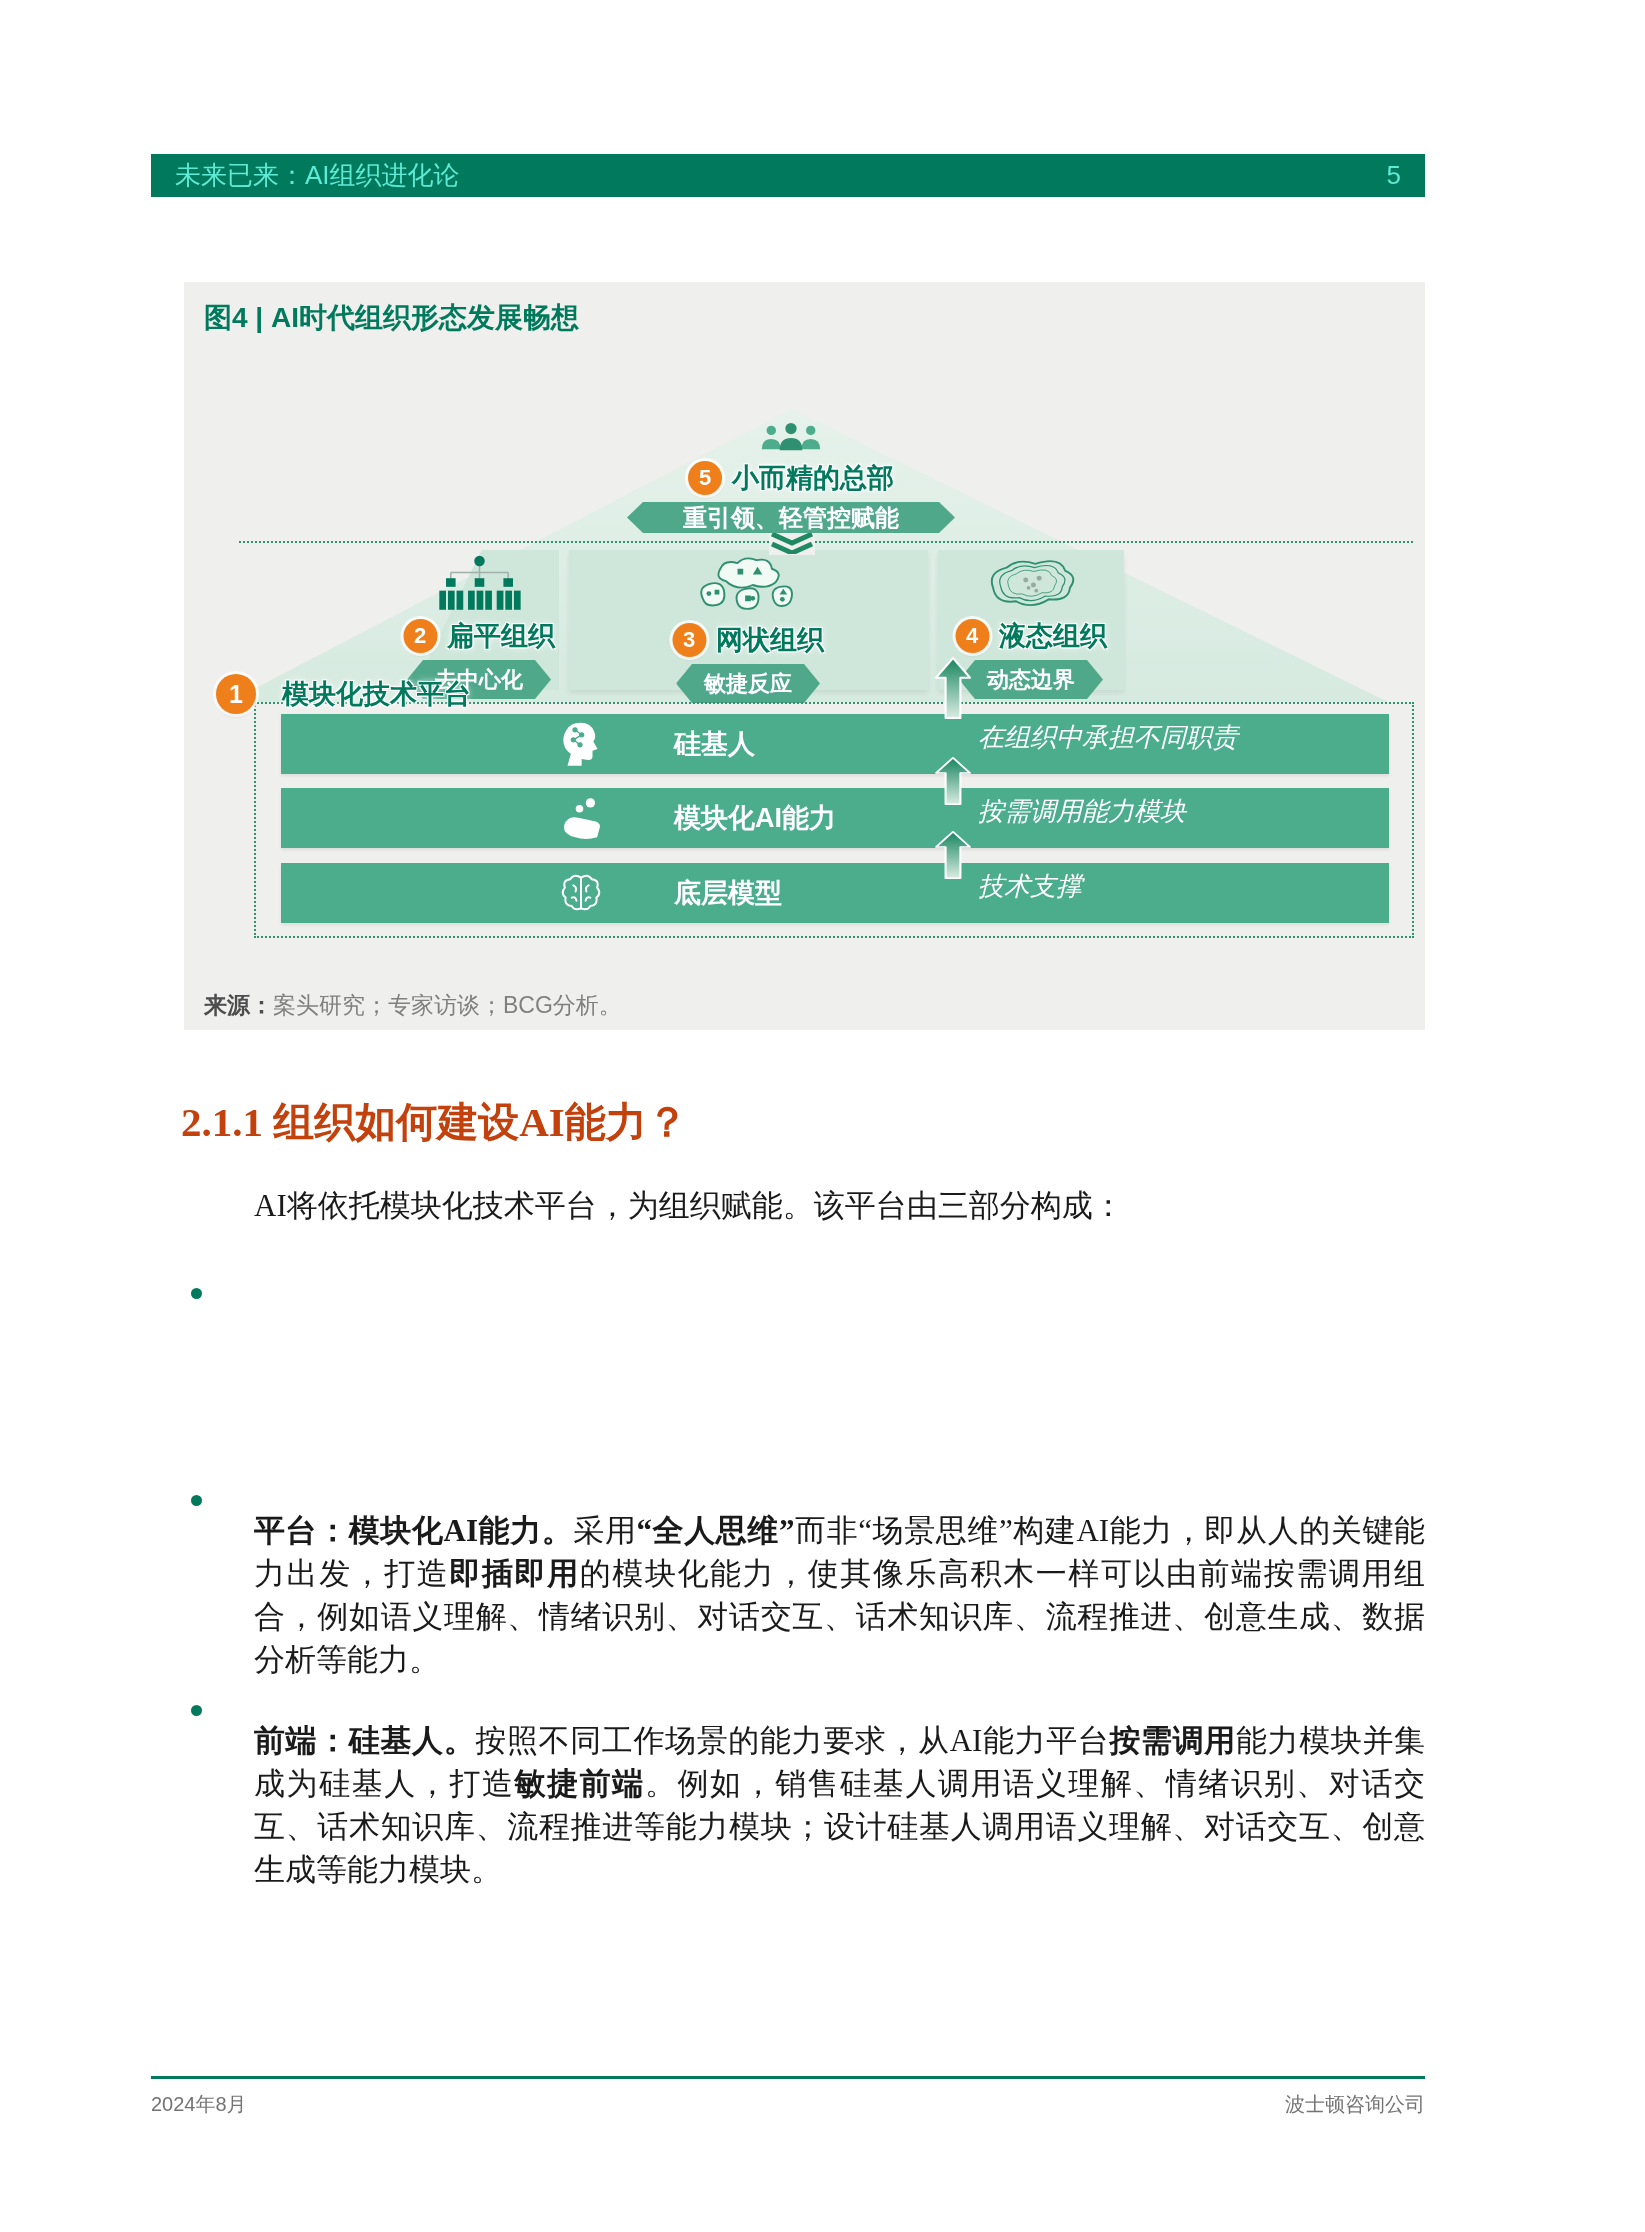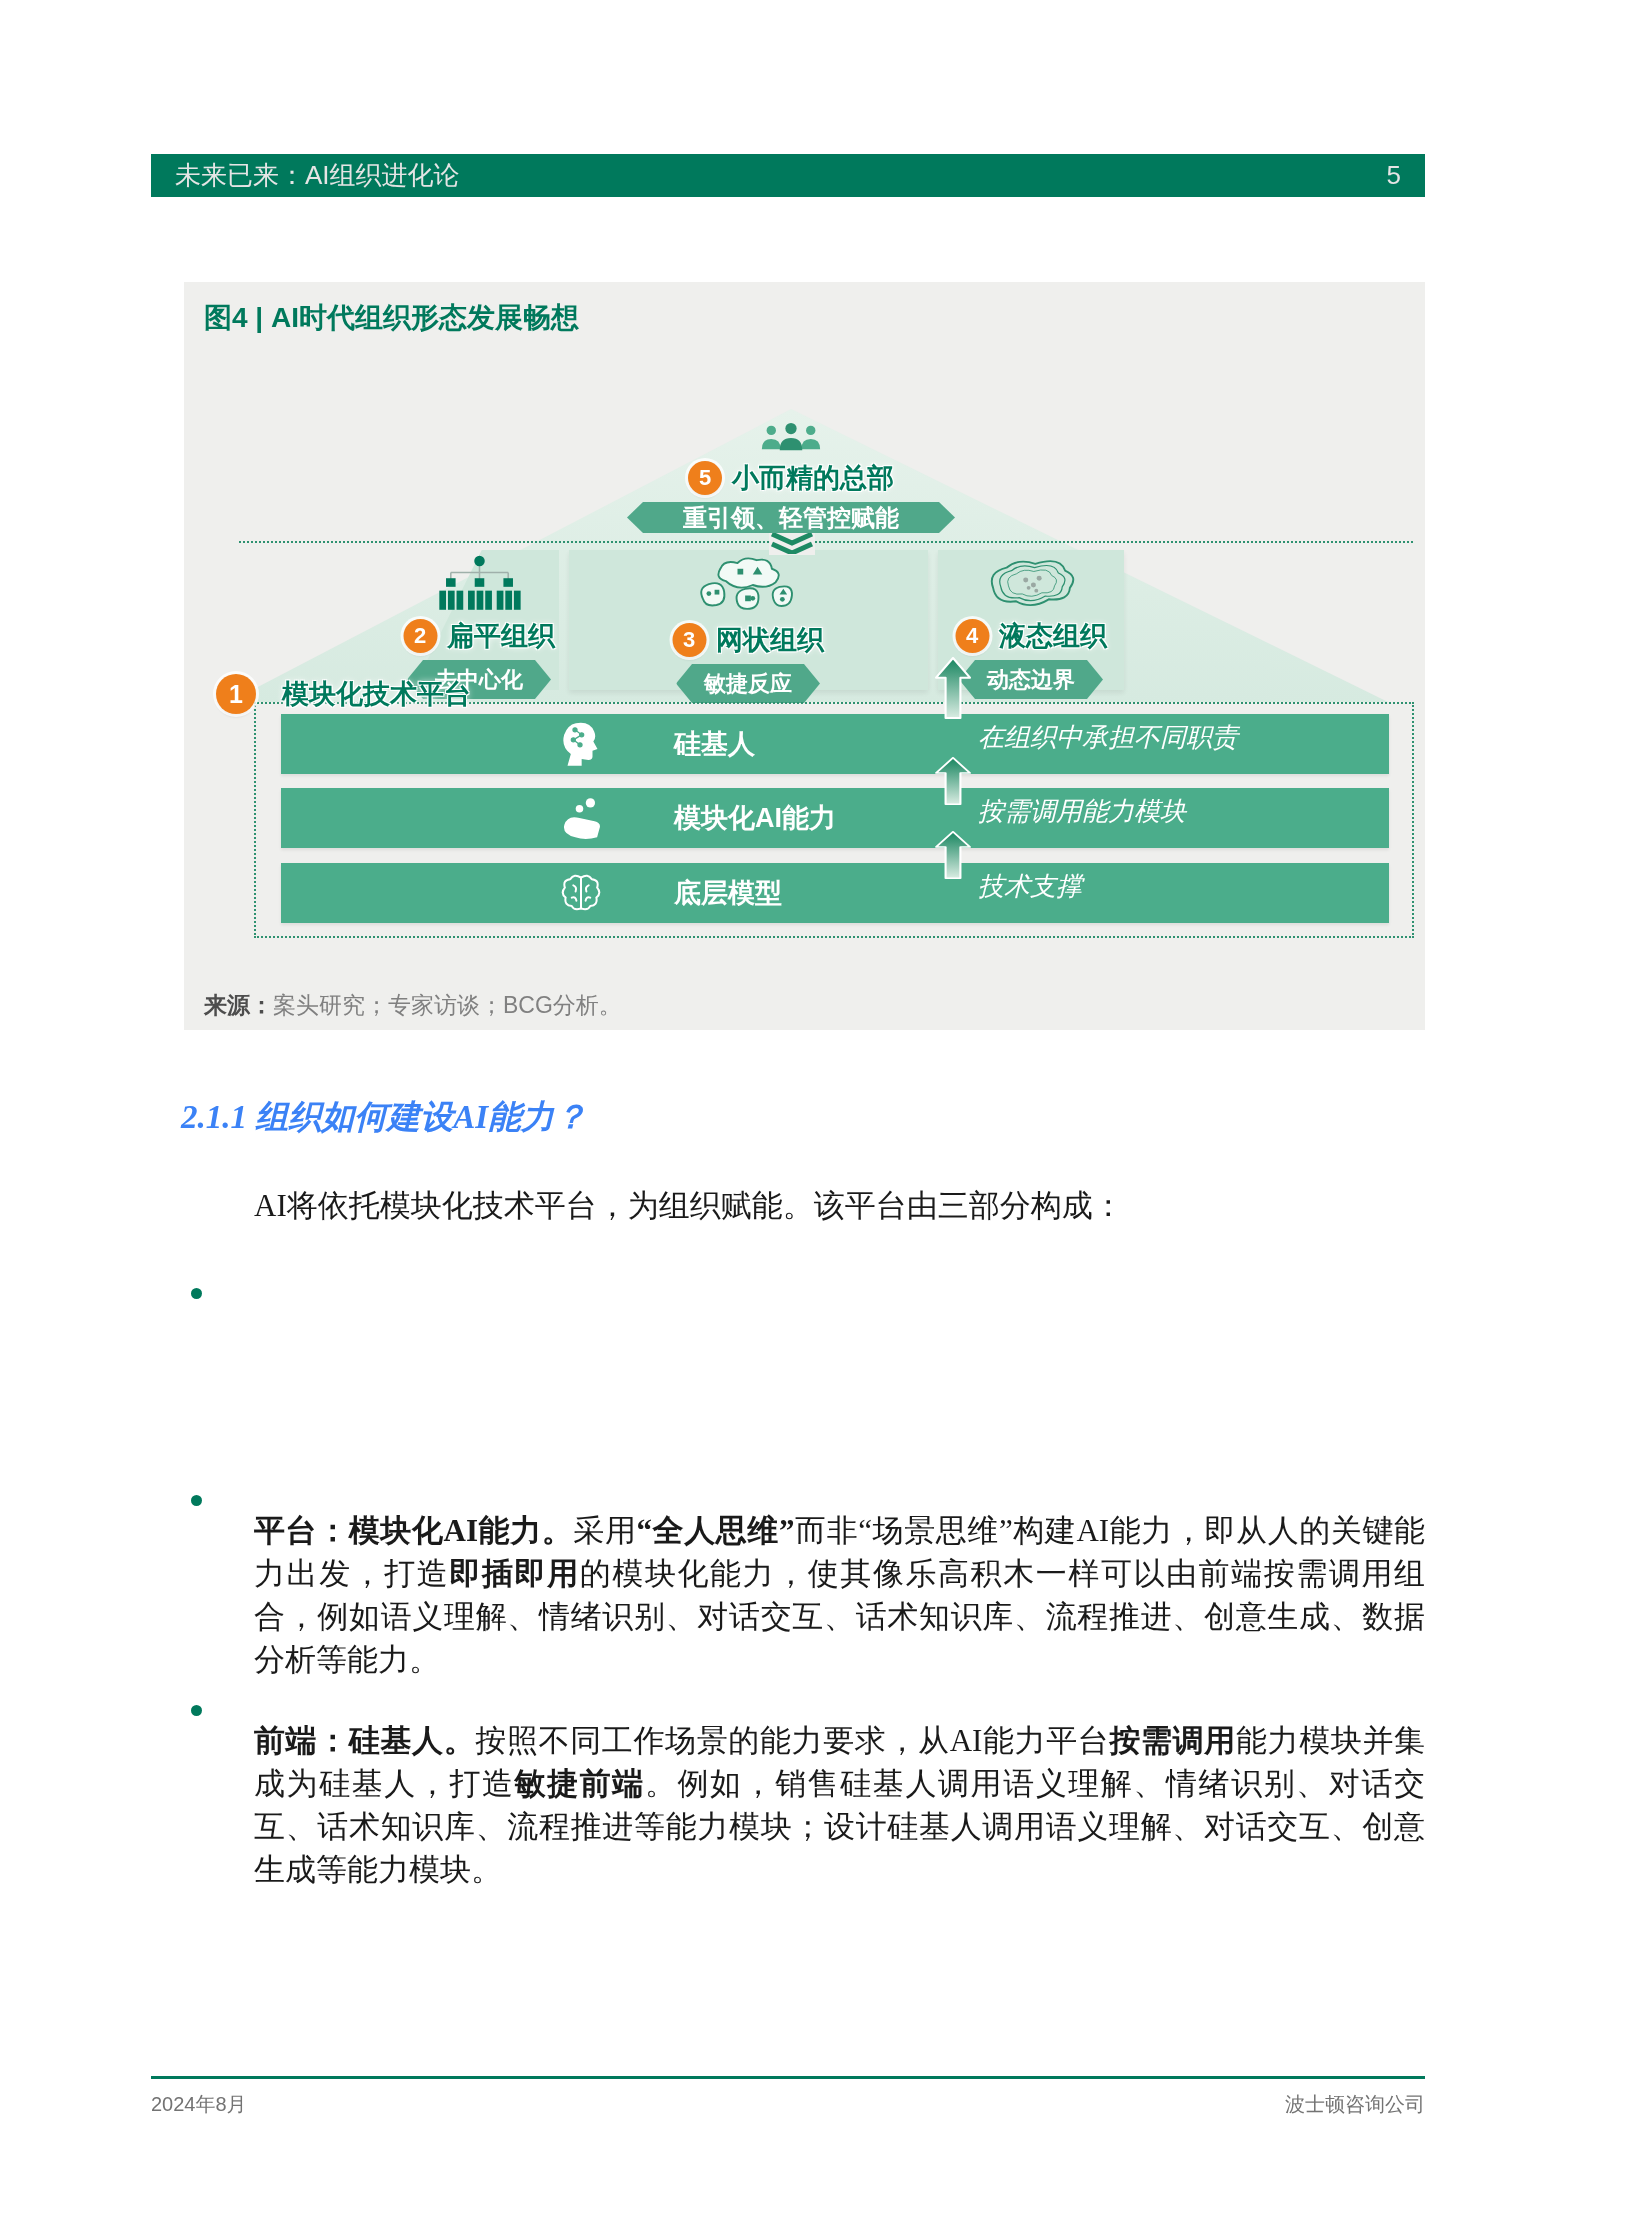--- a/index.html
+++ b/index.html
@@ -2,21 +2,21 @@
 <html><head>
 <meta charset="utf-8">
 <style>
   html,body{margin:0;padding:0;background:#ffffff;}
   .page{position:relative;width:1646px;height:2233px;background:#ffffff;overflow:hidden;
         font-family:"Liberation Serif","DejaVu Serif",serif;color:#1a1a1a;}
 
   
   .header-bar{position:absolute;left:151px;top:154px;width:1274px;height:43px;background:#00795C;
               display:flex;align-items:center;justify-content:space-between;
-              font-family:"Liberation Sans","DejaVu Sans",sans-serif;color:#e5e5e5;font-size:26px;
+              font-family:"Liberation Sans","DejaVu Sans",sans-serif;color:#5eead4;font-size:26px;
               padding:0 24px;box-sizing:border-box;}
 
   
   .figure{position:absolute;left:184px;top:282px;width:1241px;height:748px;background:#EFEFED;}
   .fig-title{position:absolute;left:20px;top:17px;font-family:"Liberation Sans","DejaVu Sans",sans-serif;
              font-weight:bold;font-size:28px;color:#00795C;}
 
   .pyramid{position:absolute;left:45px;top:127px;width:1159px;height:293px;
            background:linear-gradient(180deg,#E6F2EB 0%,#D6EAE0 100%);
            clip-path:polygon(48.5% 0,100% 100%,0 100%);filter:drop-shadow(0 4px 5px rgba(0,0,0,.10));}
@@ -71,21 +71,21 @@
               font-family:"Liberation Serif","DejaVu Serif",serif;}
 
   .up-arrow{position:absolute;left:751px;z-index:6;line-height:0;}
   .arr1{top:375px;} .arr2{top:475px;} .arr3{top:549px;}
 
   .source-line{position:absolute;left:20px;top:708px;font-family:"Liberation Sans","DejaVu Sans",sans-serif;
                font-size:23px;color:#808080;}
   .source-line b{color:#4d4d4d;}
 
   
-  .section-heading{position:absolute;left:181px;top:1095px;font-size:33px;font-weight:bold;color:#3b82f6;font-style:italic;}
+  .section-heading{position:absolute;left:181px;top:1095px;font-size:41px;font-weight:bold;color:#c2410c;}
   .intro{position:absolute;left:254px;top:1184px;width:1171px;font-size:31px;line-height:43px;}
   .bullet-text{position:absolute;left:254px;width:1171px;font-size:31px;line-height:43px;
                text-align:justify;}
   .bt1{top:1270px;} .bt2{top:1478px;} .bt3{top:1688px;}
   .bullet-dot{position:absolute;left:191px;width:11px;height:11px;border-radius:50%;background:#00795C;}
   .bd1{top:1288px;} .bd2{top:1495px;} .bd3{top:1705px;}
   .green-ref{color:#1F8A69;}
 
   
   .footer-rule{position:absolute;left:151px;top:2076px;width:1274px;height:3px;background:#00795C;}

